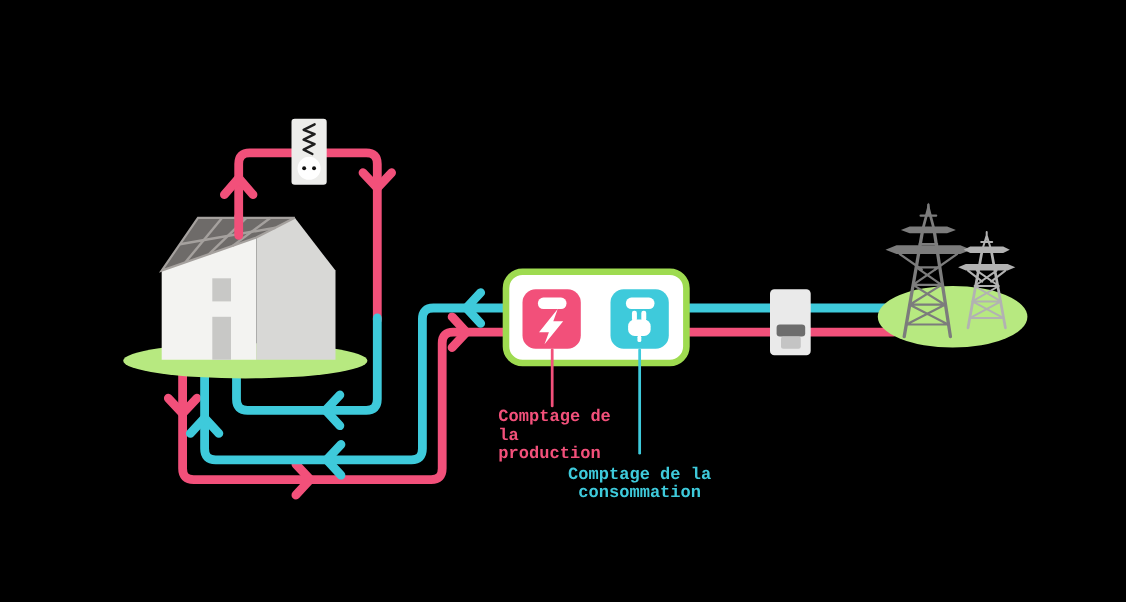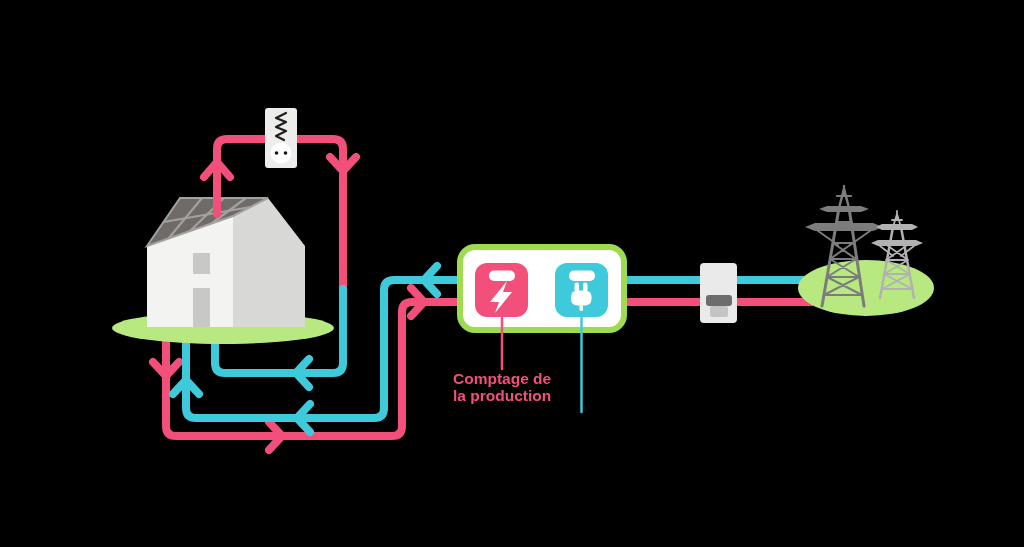--- a/index.html
+++ b/index.html
@@ -1,19 +1,19 @@
 <!DOCTYPE html>
 <html style="--bg: #000000; --pink: #f2507a; --cyan: #3ecadb; --green: #b7e980; --green-border: #9edb50;"><head>
 <meta charset="utf-8">
 <style>
   html,body{margin:0;padding:0;background:#000;}
   .stage{
     position:relative;width:1024px;height:547px;overflow:hidden;
     background:var(--bg,#000);
-    font-family:Liberation Sans, sans-serif;
+    font-family:Liberation Mono, monospace;
   }
   .stage svg{position:absolute;left:0;top:0;}
   .pk{stroke:var(--pink);}
   .cy{stroke:var(--cyan);}
   .w8{stroke-width:8;fill:none;stroke-linecap:round;stroke-linejoin:round;}
   .thin{stroke-width:2.5;fill:none;stroke-linecap:round;}
   .label{position:absolute;font-weight:700;font-size:15.5px;line-height:16.5px;letter-spacing:0;}
   .label span{display:block;}
   .label-production{left:453px;top:371px;width:120px;text-align:left;color:var(--pink);}
   .label-consumption{left:516px;top:423px;width:131px;text-align:center;color:var(--cyan);}
@@ -118,14 +118,18 @@
           <rect x="579.5" y="305" width="3.5" height="6" rx="1.5"></rect>
         </g>
       </g>
     </g>
   </svg>
 
   <div class="label label-production">
     <span>Comptage de</span>
     <span>la production</span>
   </div>
+  <div class="label label-consumption">
+    <span>Comptage de la</span>
+    <span>consommation</span>
+  </div>
 
 </div>
 
 </body></html>

